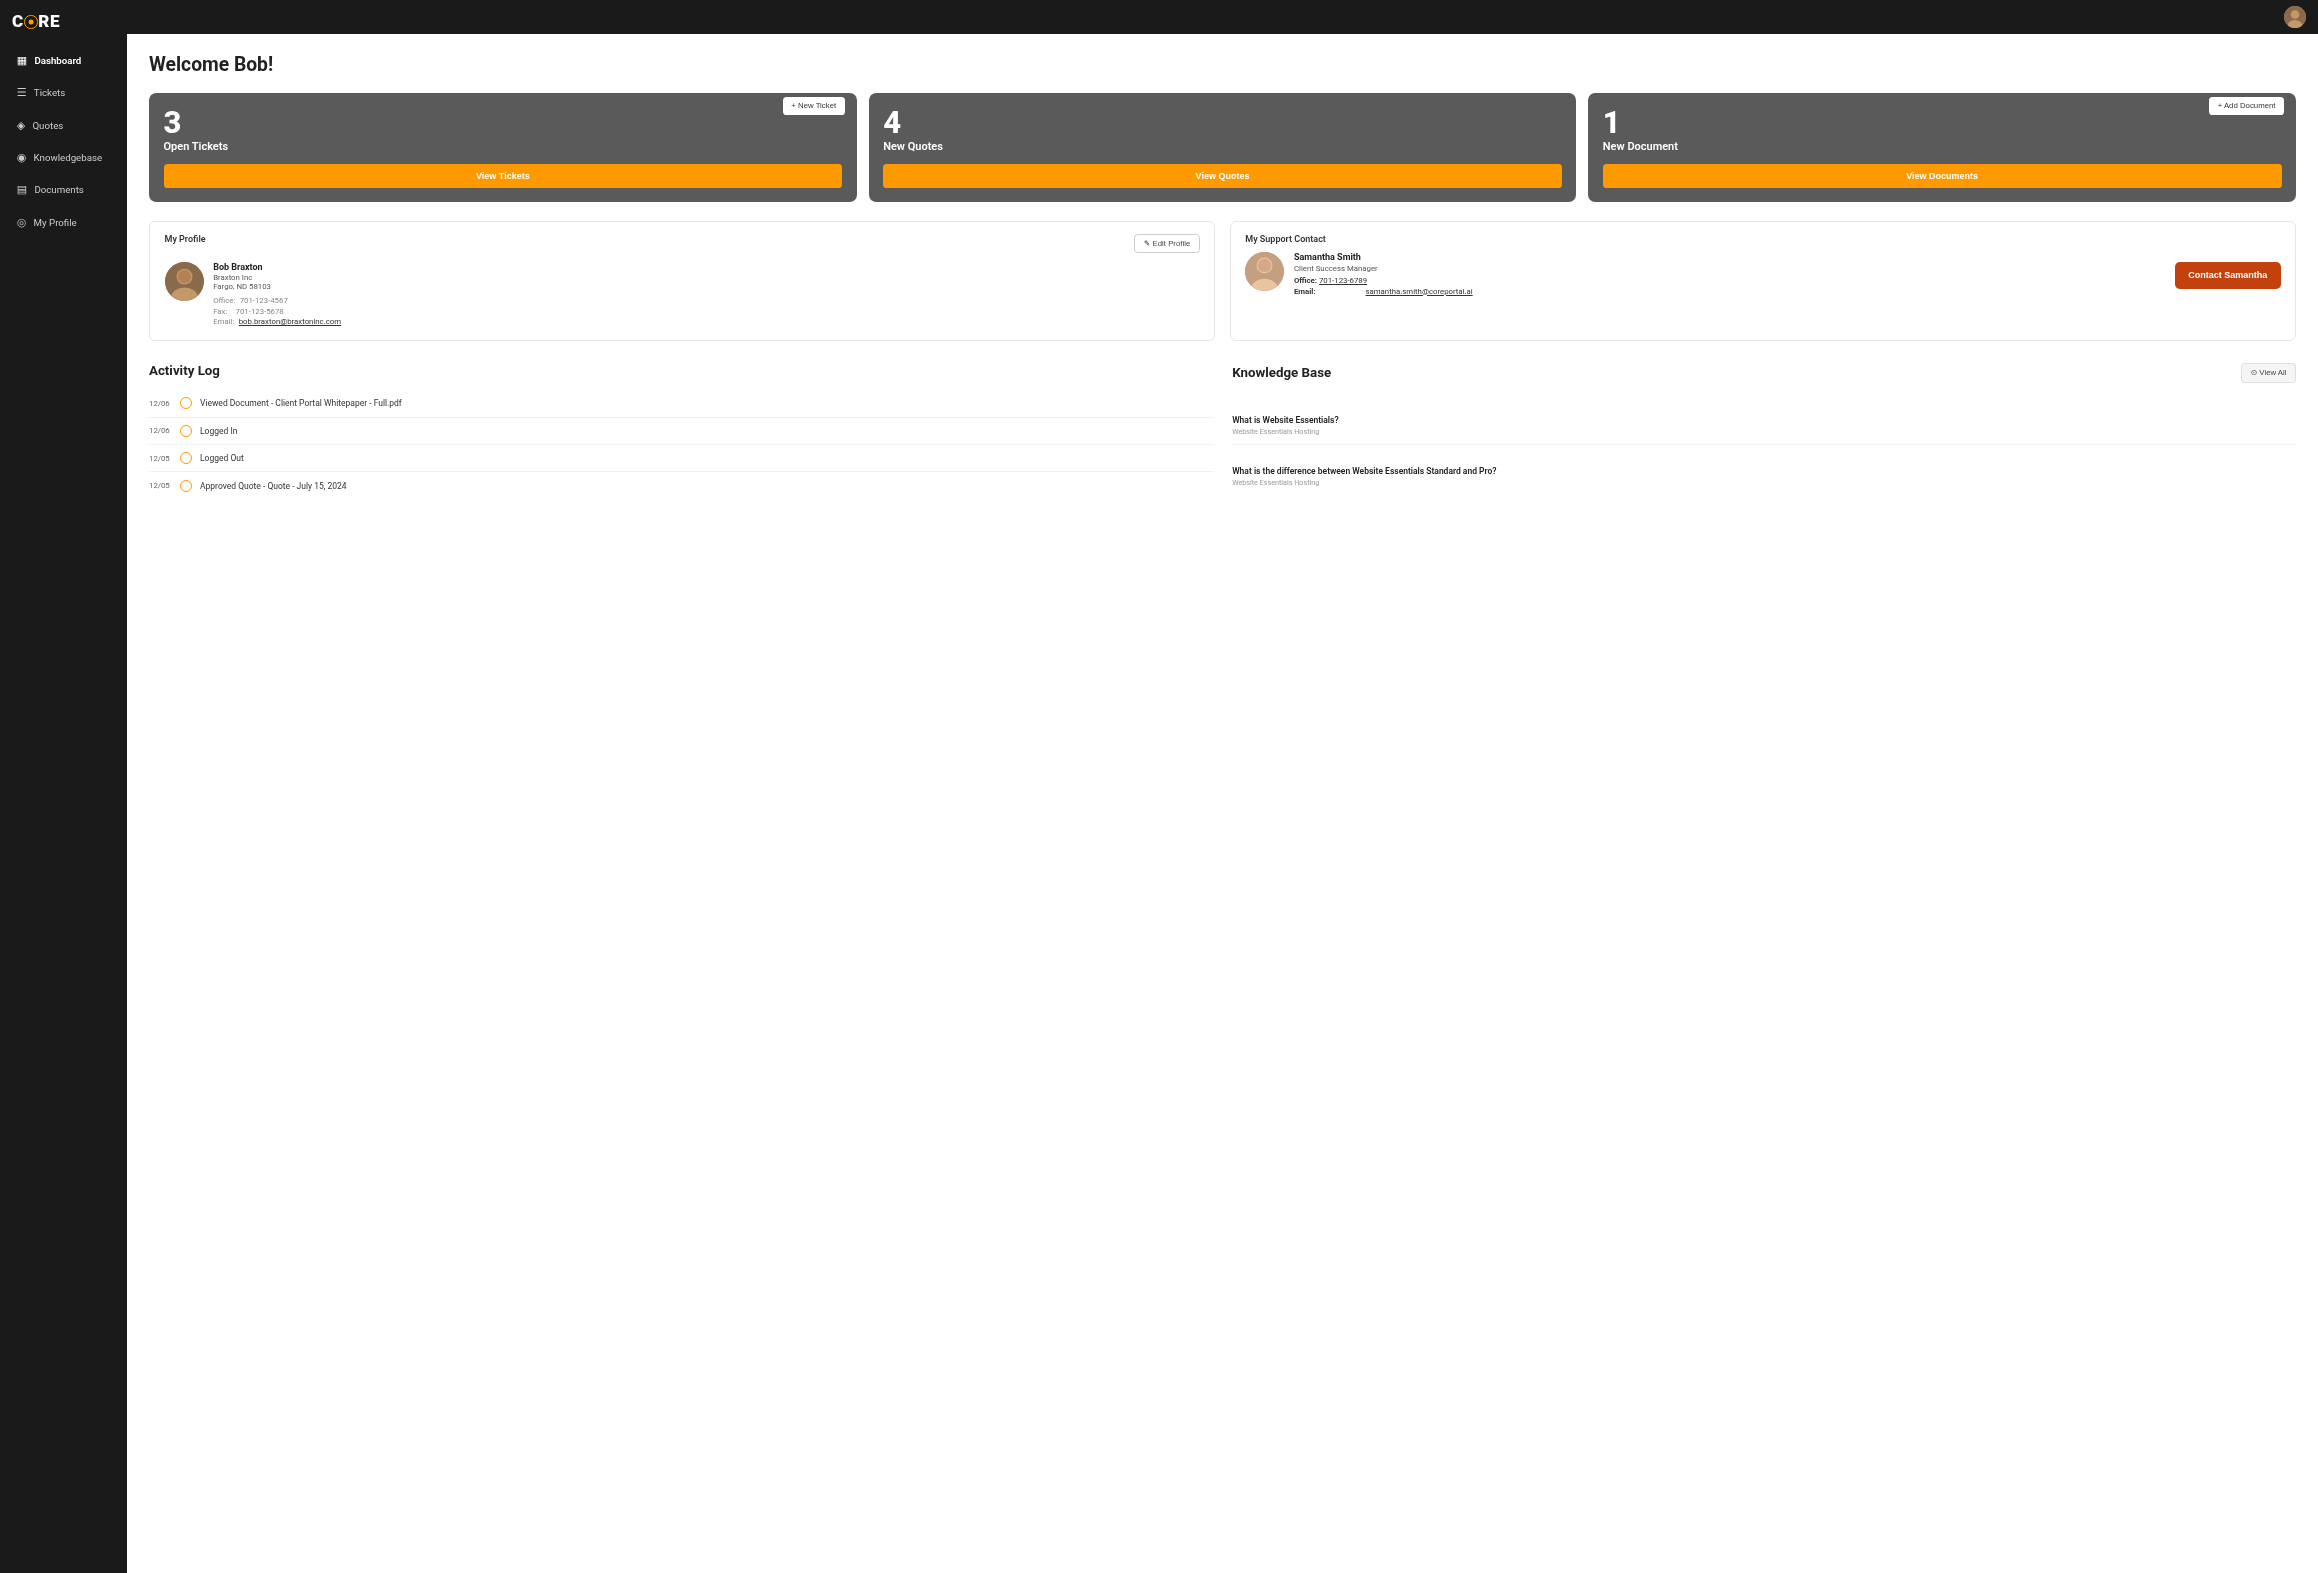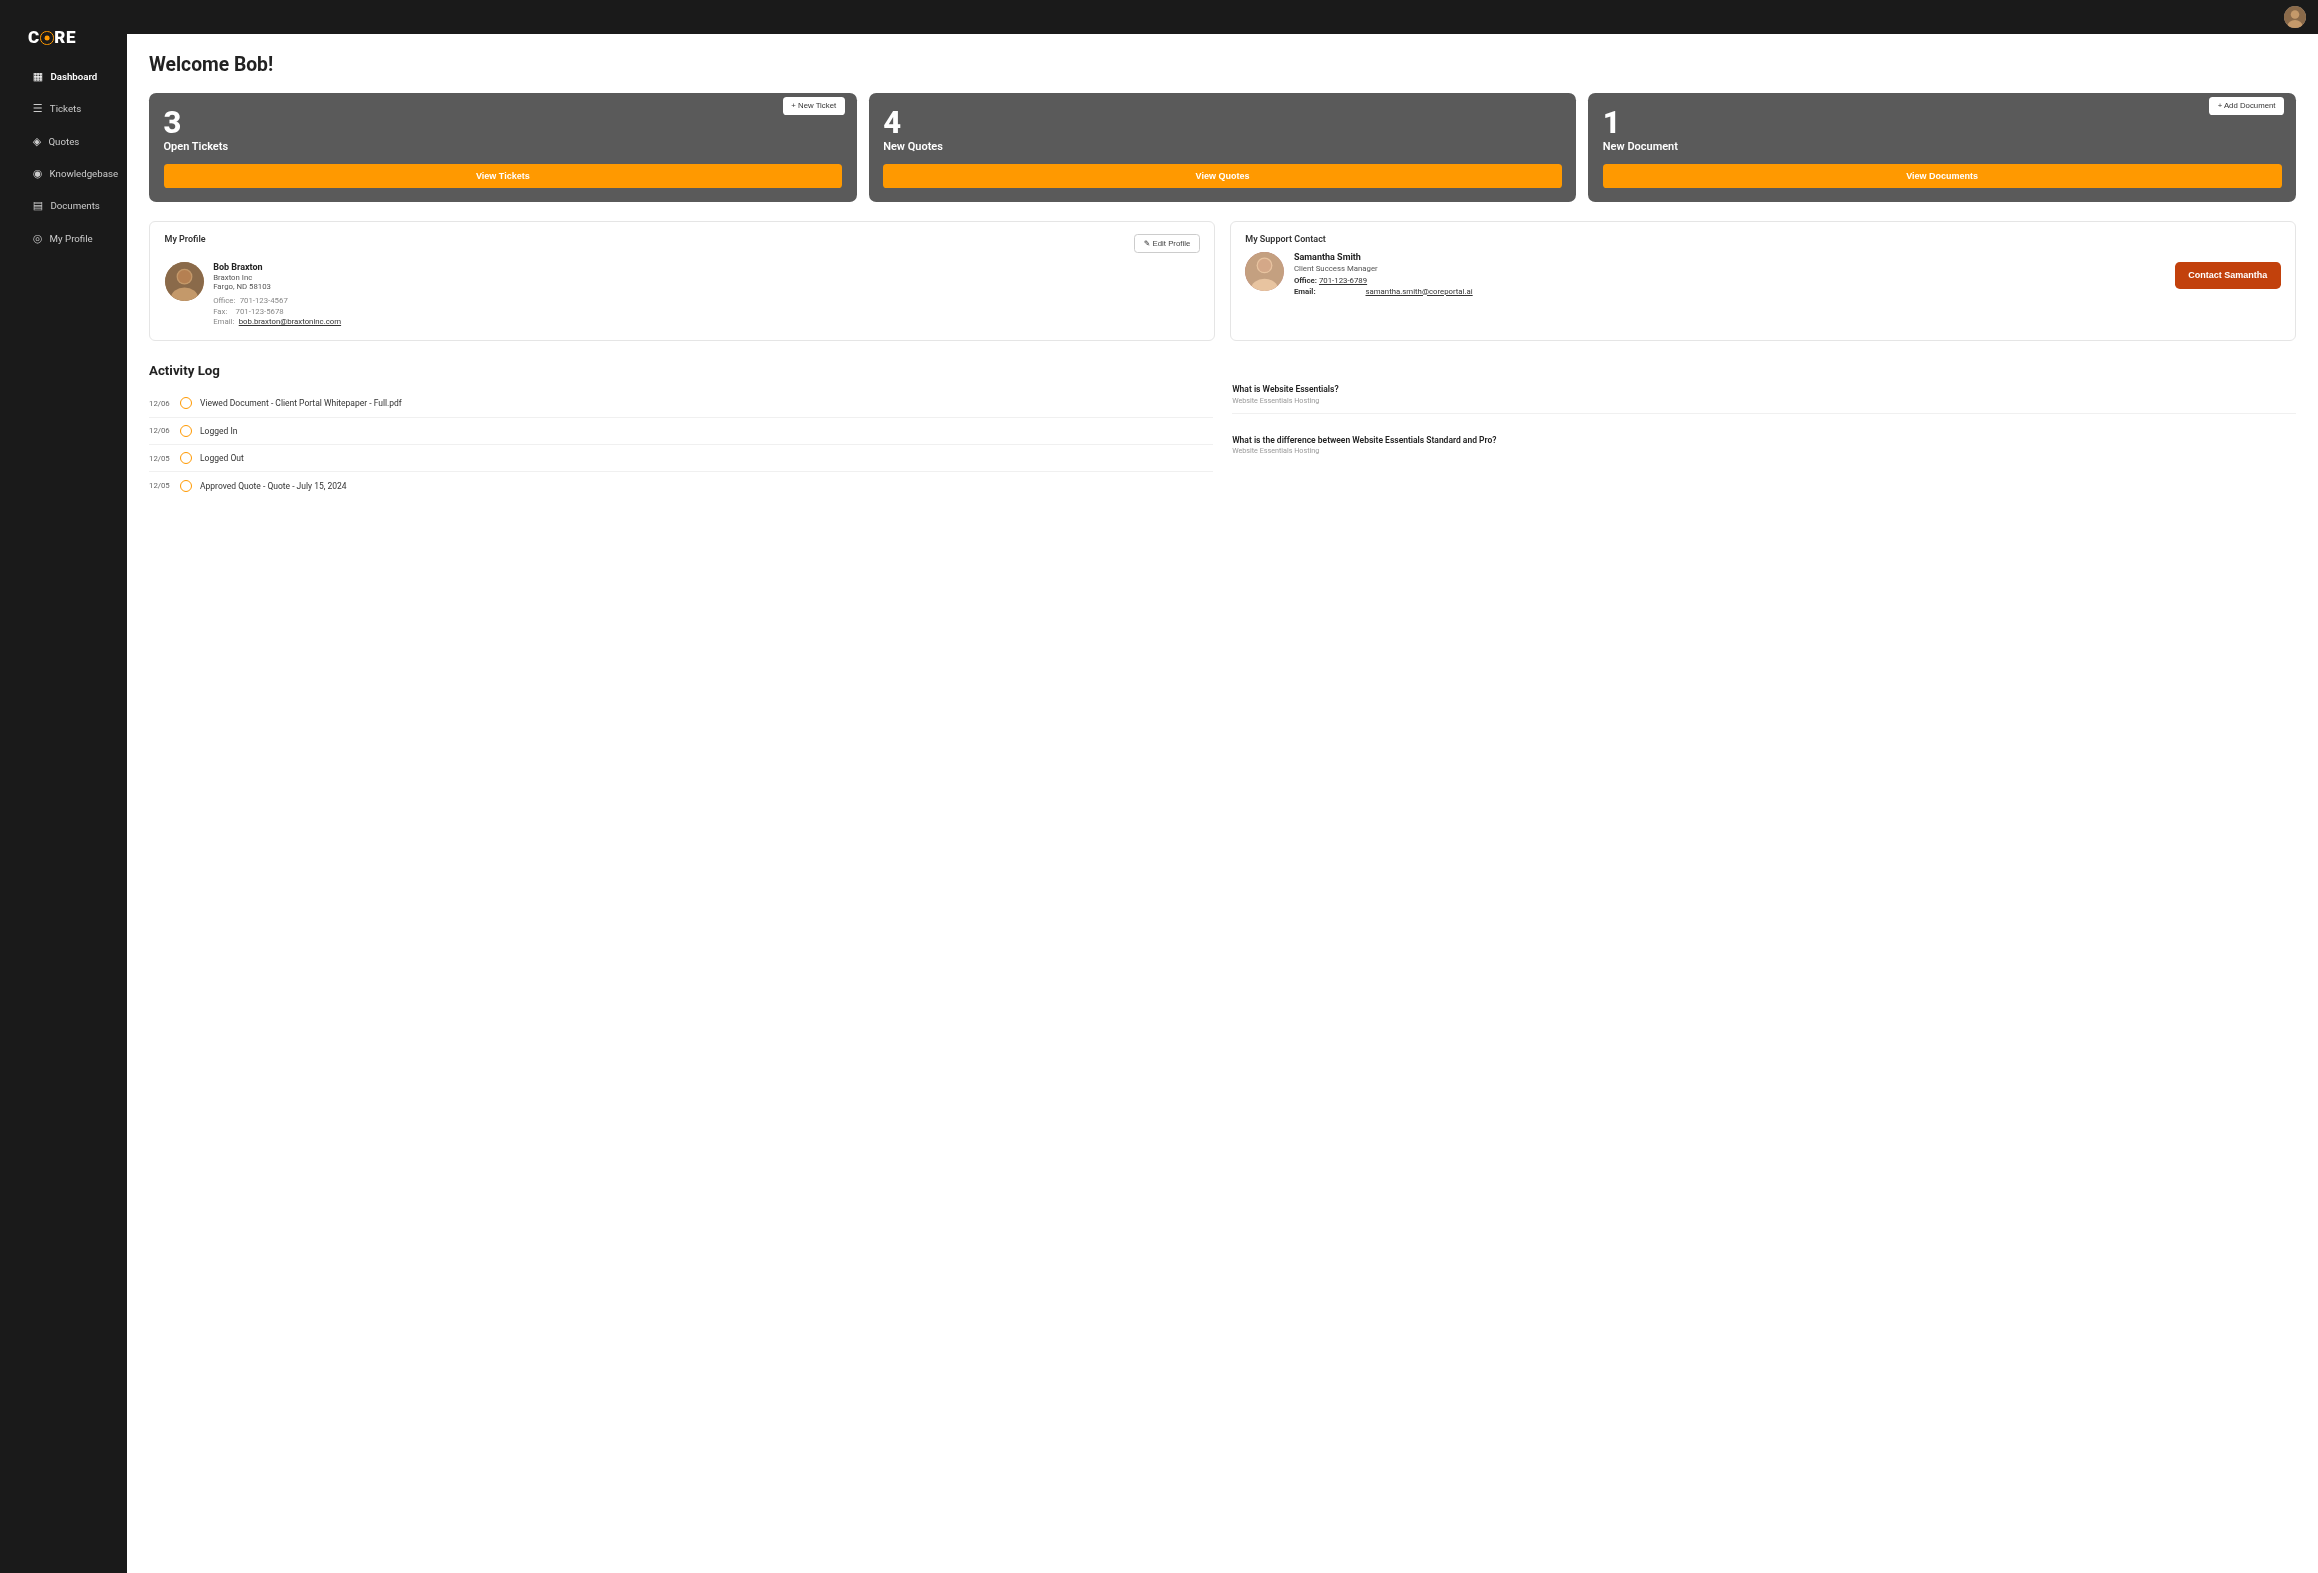--- a/index.html
+++ b/index.html
@@ -5,21 +5,21 @@
     * { box-sizing: border-box; margin: 0; padding: 0; }
     body { font-family: -apple-system, BlinkMacSystemFont, 'Segoe UI', Roboto, sans-serif; display: flex; height: 100vh; background: #f5f5f5; }
 
     
     .sidebar {
       width: 127px;
       min-width: 127px;
       background: #1a1a1a;
       display: flex;
       flex-direction: column;
-      padding: 16px;
+      padding: 0;
     }
     .sidebar-logo {
       padding: 11px 12px 13.3px;
       display: flex;
       align-items: center;
     }
     .logo-text {
       font-size: 17px;
       font-weight: 900;
       color: #fff;
@@ -506,20 +506,24 @@
         </li>
         <li class="activity-item">
           <span class="activity-date">12/05</span>
           <span class="activity-dot"></span>
           <span class="activity-text">Approved Quote - Quote - July 15, 2024</span>
         </li>
       </ul>
     </div>
 
     <div>
+      <div class="section-header">
+        <h2 class="section-heading">Knowledge Base</h2>
+        <button class="view-all-btn">⊙ View All</button>
+      </div>
       <ul class="kb-list">
         <li class="kb-item">
           <div class="kb-question">What is Website Essentials?</div>
           <div class="kb-category">Website Essentials Hosting</div>
         </li>
         <li class="kb-item">
           <div class="kb-question">What is the difference between Website Essentials Standard and Pro?</div>
           <div class="kb-category">Website Essentials Hosting</div>
         </li>
       </ul>

